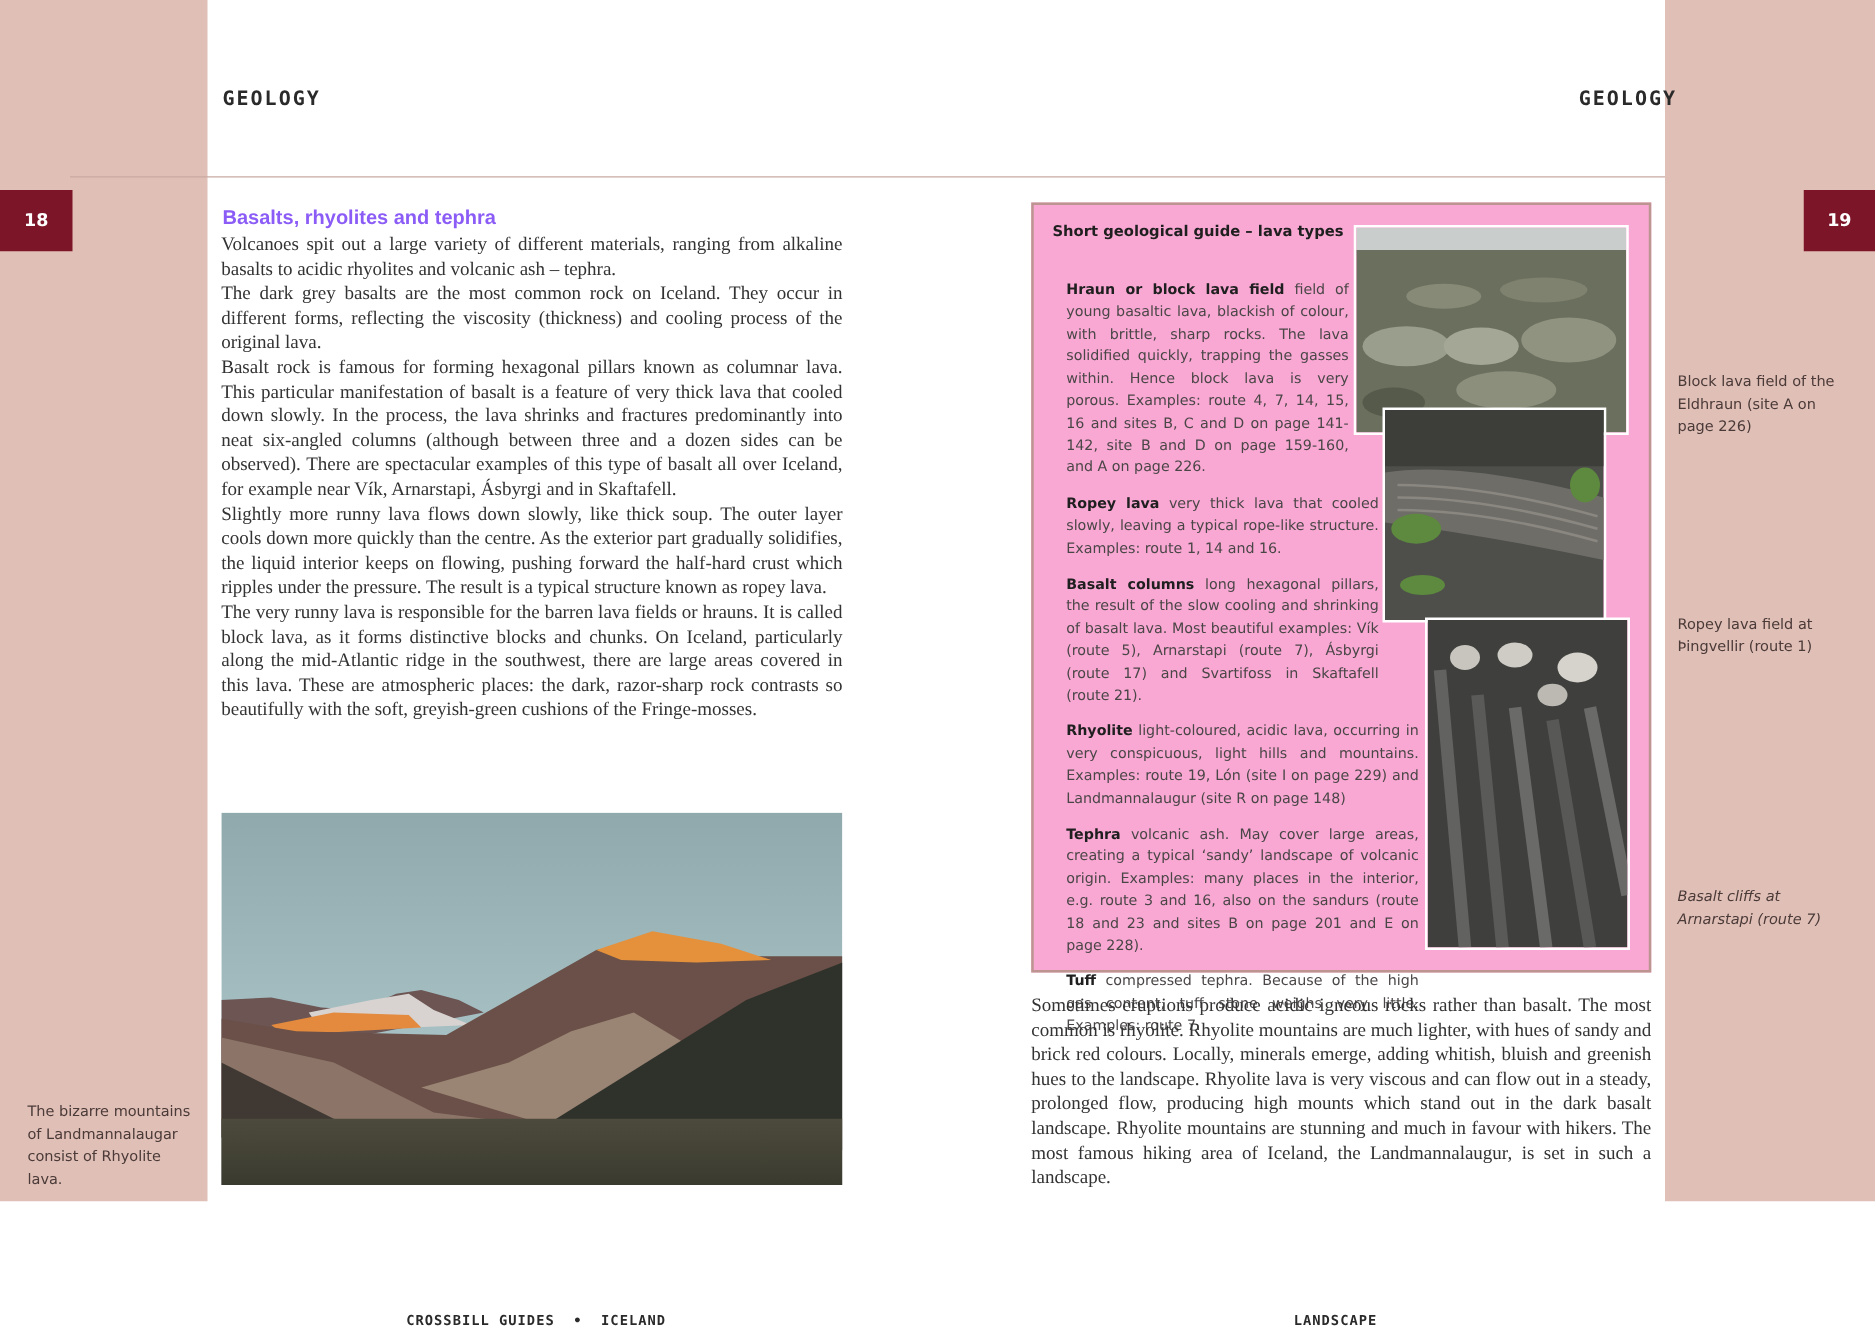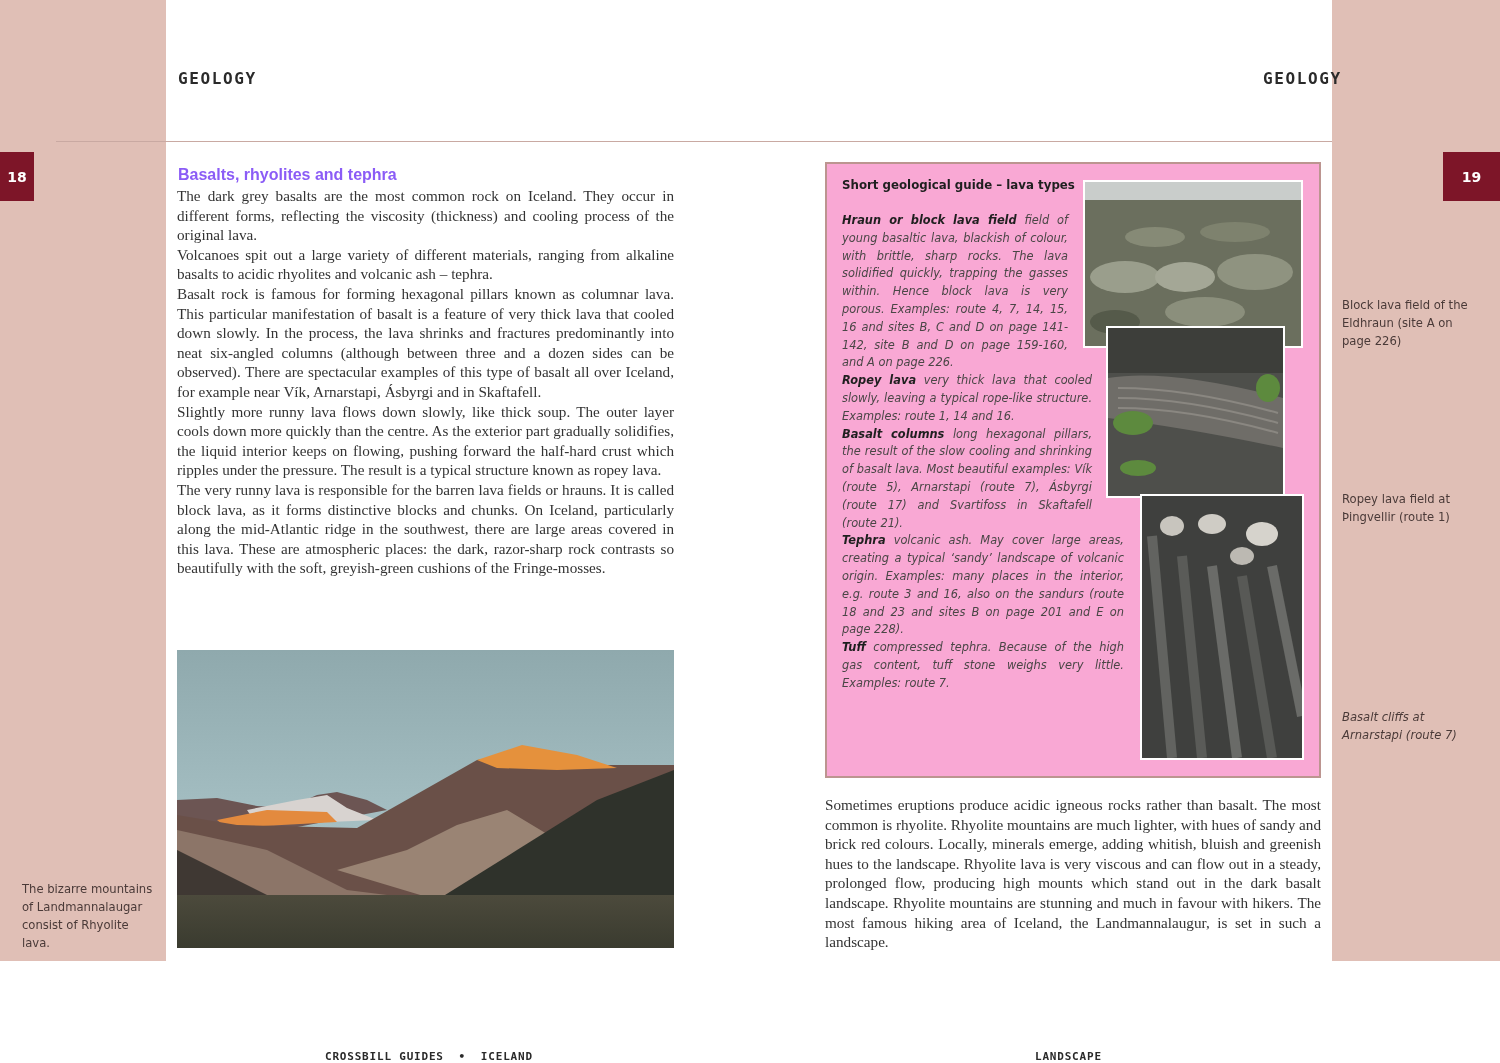--- a/index.html
+++ b/index.html
@@ -35,40 +35,40 @@
     .guide-box {
       background: #f9a8d4; border: 2px solid #bc9590; box-sizing: border-box;
     }
     .guide-title {
       font-family: "DejaVu Sans", sans-serif; font-weight: bold; font-size: 11.8px; color: #1f1f1f;
     }
     .guide-text {
       font-family: "DejaVu Sans", sans-serif; font-size: 11.4px; line-height: 17.8px;
       color: #4a4646; text-align: justify;
     }
-    .guide-text p { margin: 0; font-style: italic; }
+    .guide-text p { margin: 11px; }
     .guide-text b { color: #1f1f1f; font-weight: bold; }
     .photo { border: 2px solid #fff; box-sizing: border-box; overflow: hidden; }
     .footer-label {
       font-family: "DejaVu Sans Mono", monospace; font-weight: bold; font-size: 11px;
       letter-spacing: 0.8px; color: #2a2a2a; margin-top: 44px;
     }
   </style>
 </head>
 <body>
 
 <div class="abs margin-band" style="left:0;top:0;width:166px;height:961px;"></div>
 <div class="abs header-label" style="left:178px;top:69px;">GEOLOGY</div>
 <div class="abs rule" style="left:56px;top:141px;width:1388px;"></div>
-<div class="abs page-tab" style="left:0;top:152px;width:34px;height:49px;">18</div>
+<div class="abs page-tab" style="left:0;top:152px;width:58px;height:49px;">18</div>
 
 <div class="abs section-heading" style="left:178px;top:166px;">Basalts, rhyolites and tephra</div>
 <div class="abs body-text" style="left:177px;top:186px;width:497px;">
+  <p>Volcanoes spit out a large variety of different materials, ranging from alkaline basalts to acidic rhyolites and volcanic ash – tephra.</p>
   <p>The dark grey basalts are the most common rock on Iceland. They occur in different forms, reflecting the viscosity (thickness) and cooling process of the original lava.</p>
-  <p>Volcanoes spit out a large variety of different materials, ranging from alkaline basalts to acidic rhyolites and volcanic ash – tephra.</p>
   <p>Basalt rock is famous for forming hexagonal pillars known as columnar lava. This particular manifestation of basalt is a feature of very thick lava that cooled down slowly. In the process, the lava shrinks and fractures predominantly into neat six-angled columns (although between three and a dozen sides can be observed). There are spectacular examples of this type of basalt all over Iceland, for example near Vík, Arnarstapi, Ásbyrgi and in Skaftafell.</p>
   <p>Slightly more runny lava flows down slowly, like thick soup. The outer layer cools down more quickly than the centre. As the exterior part gradually solidifies, the liquid interior keeps on flowing, pushing forward the half-hard crust which ripples under the pressure. The result is a typical structure known as ropey lava.</p>
   <p>The very runny lava is responsible for the barren lava fields or hrauns. It is called block lava, as it forms distinctive blocks and chunks. On Iceland, particularly along the mid-Atlantic ridge in the southwest, there are large areas covered in this lava. These are atmospheric places: the dark, razor-sharp rock contrasts so beautifully with the soft, greyish-green cushions of the Fringe-mosses.</p>
 </div>
 
 <div class="abs photo" style="left:177px;top:650px;width:497px;height:298px;border:none;">
   <svg width="497" height="298" viewBox="0 0 497 298" preserveAspectRatio="none">
     <defs>
       <linearGradient id="sky" x1="0" y1="0" x2="0" y2="1">
         <stop offset="0" stop-color="#8fa9ad"></stop>
@@ -100,20 +100,21 @@
 <div class="abs margin-band" style="left:1332px;top:0;width:168px;height:961px;"></div>
 <div class="abs header-label" style="left:1263px;top:69px;">GEOLOGY</div>
 <div class="abs page-tab" style="left:1443px;top:152px;width:57px;height:49px;">19</div>
 
 <div class="abs guide-box" style="left:825px;top:162px;width:496px;height:616px;">
   <div class="abs guide-title" style="left:15px;top:14px;">Short geological guide – lava types</div>
   <div class="abs guide-text" style="left:15px;top:48px;width:226px;">
     <p style="width:226px;"><b>Hraun or block lava field</b><span> field of young basaltic lava, blackish of colour, with brittle, sharp rocks. The lava solidified quickly, trapping the gasses within. Hence block lava is very porous. Examples: route 4, 7, 14, 15, 16 and sites B, C and D on page 141-142, site B and D on page 159-160, and A on page 226.</span></p>
     <p style="width:250px;"><b>Ropey lava</b><span> very thick lava that cooled slowly, leaving a typical rope-like structure. Examples: route 1, 14 and 16.</span></p>
     <p style="width:250px;"><b>Basalt columns</b><span> long hexagonal pillars, the result of the slow cooling and shrinking of basalt lava. Most beautiful examples: Vík (route 5), Arnarstapi (route 7), Ásbyrgi (route 17) and Svartifoss in Skaftafell (route 21).</span></p>
+    <p style="width:282px;"><b>Rhyolite</b><span> light-coloured, acidic lava, occurring in very conspicuous, light hills and mountains. Examples: route 19, Lón (site I on page 229) and Landmannalaugur (site R on page 148)</span></p>
     <p style="width:282px;"><b>Tephra</b><span> volcanic ash. May cover large areas, creating a typical ‘sandy’ landscape of volcanic origin. Examples: many places in the interior, e.g. route 3 and 16, also on the sandurs (route 18 and 23 and sites B on page 201 and E on page 228).</span></p>
     <p style="width:282px;"><b>Tuff</b><span> compressed tephra. Because of the high gas content, tuff stone weighs very little. Examples: route 7.</span></p>
   </div>
 
   <div class="abs photo" style="left:256px;top:16px;width:220px;height:168px;">
     <svg width="216" height="164" viewBox="0 0 216 164" preserveAspectRatio="none">
       <rect width="216" height="20" fill="#c9cdcb"></rect>
       <rect y="18" width="216" height="146" fill="#6b6f5e"></rect>
       <ellipse cx="40" cy="95" rx="35" ry="16" fill="#9a9e8c"></ellipse>
       <ellipse cx="100" cy="95" rx="30" ry="15" fill="#a4a796"></ellipse>

